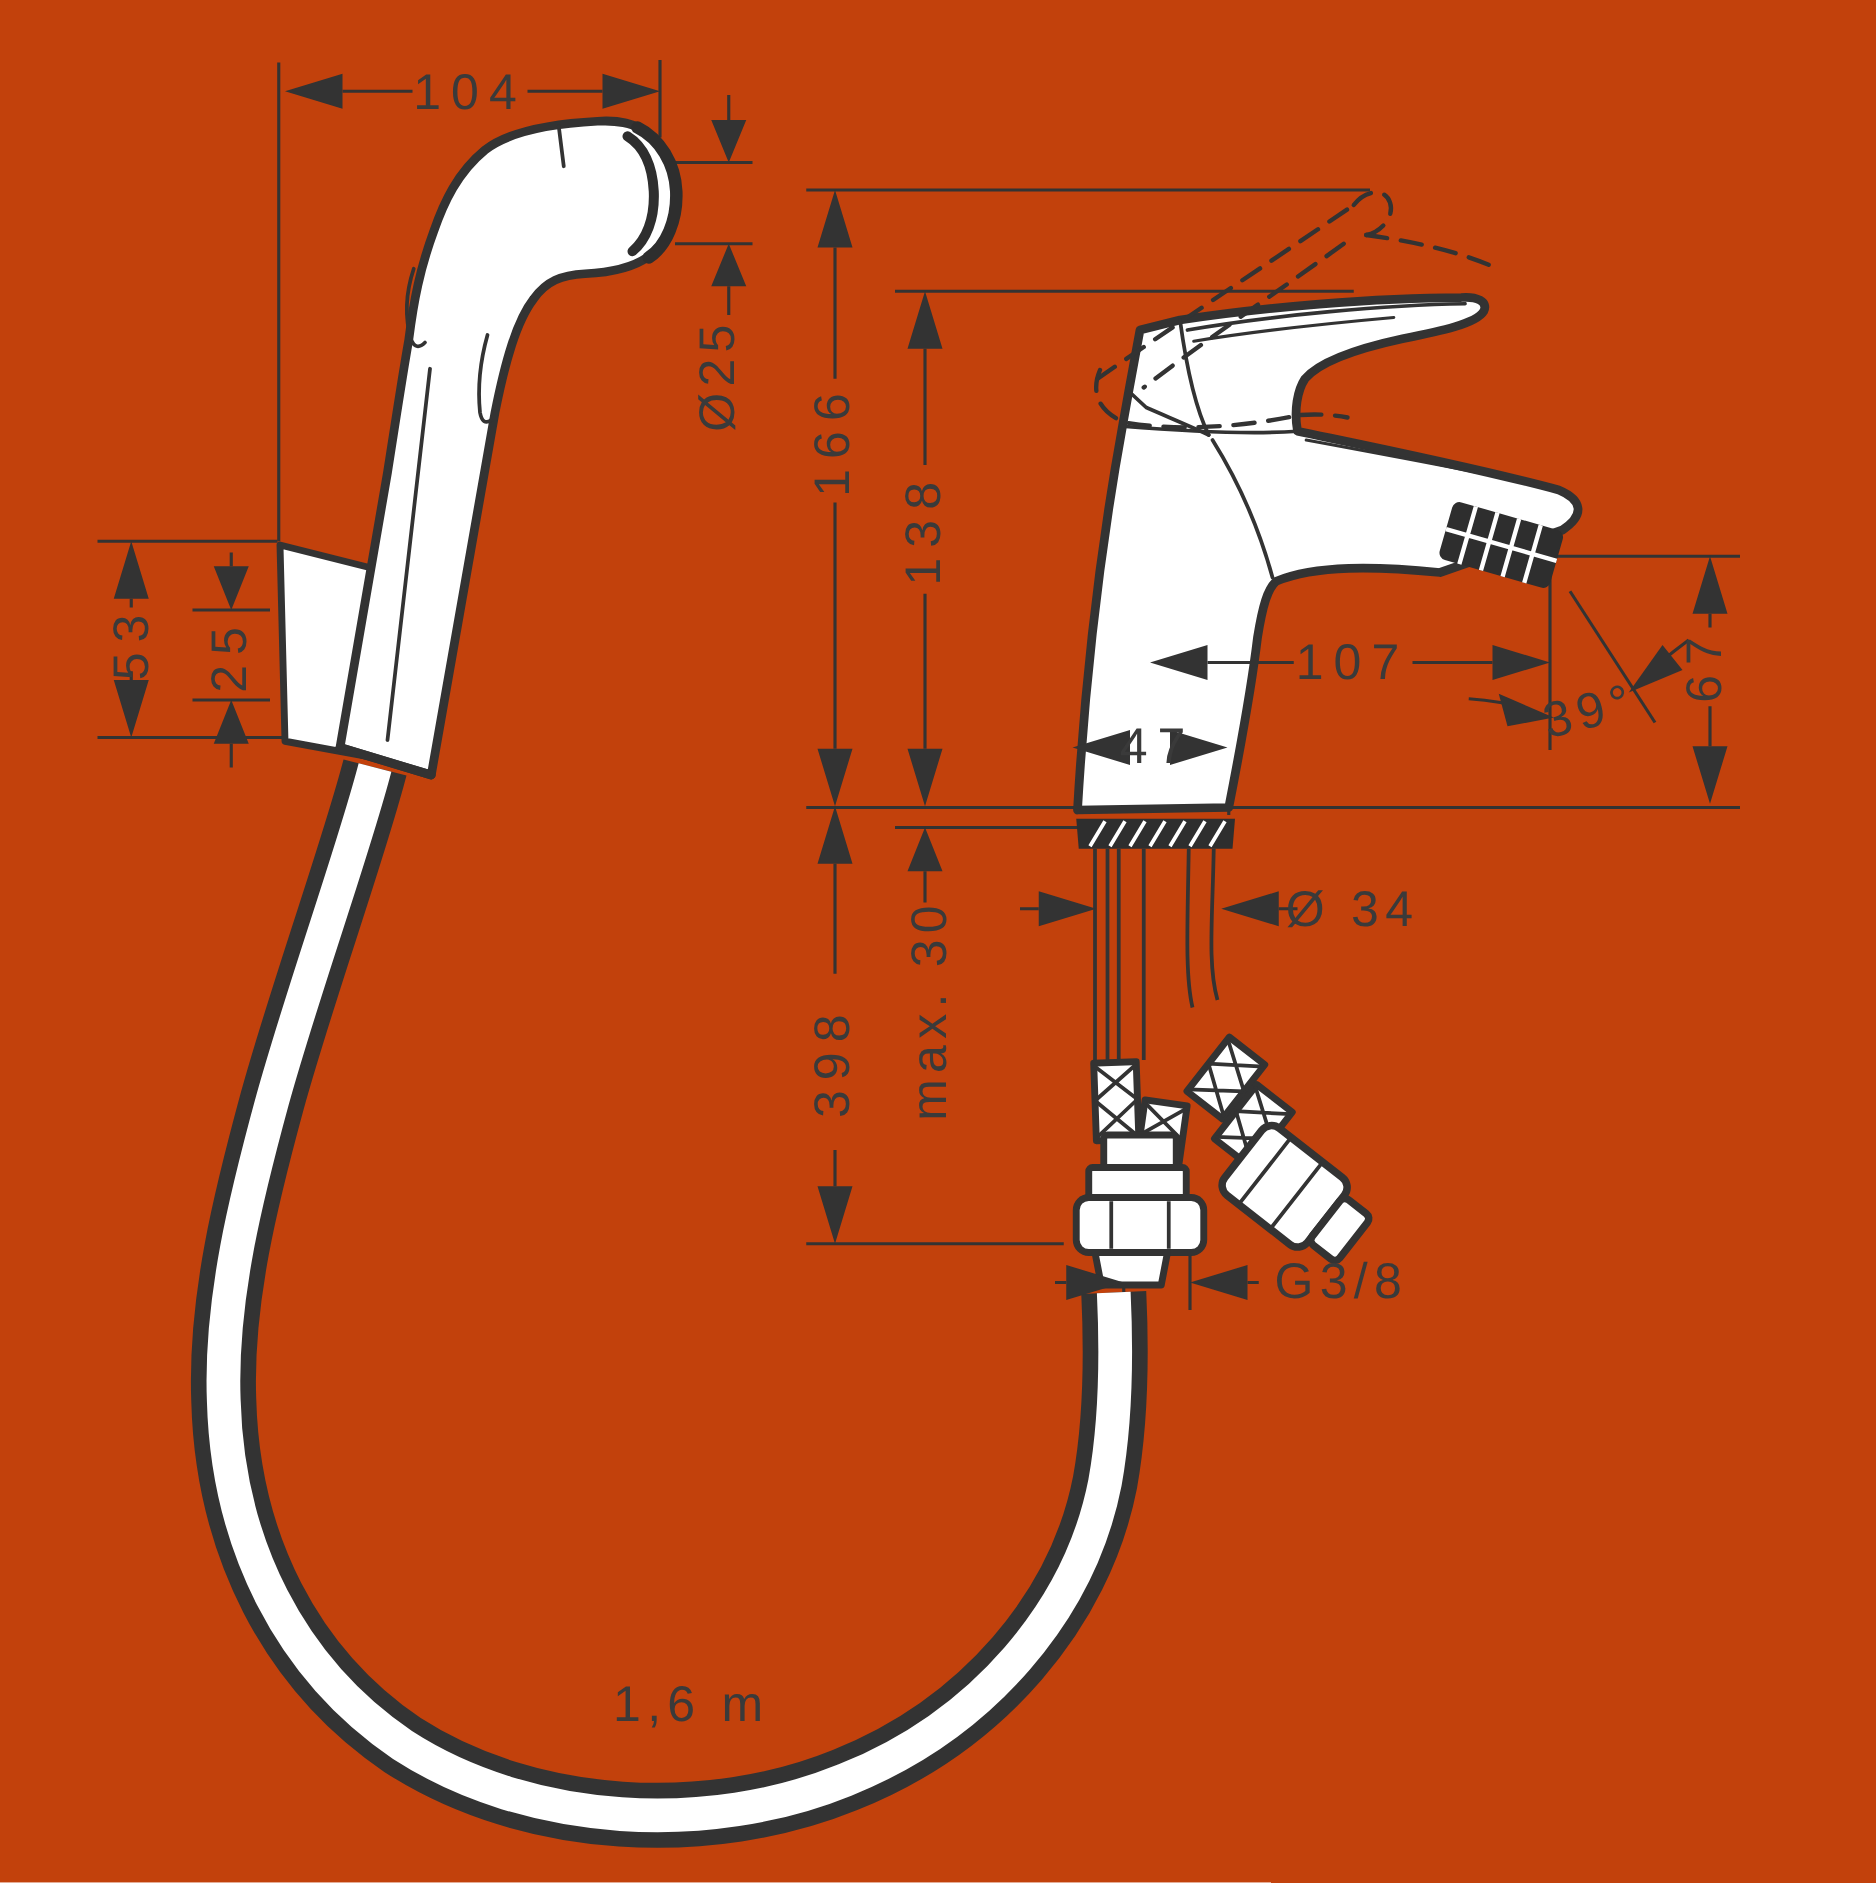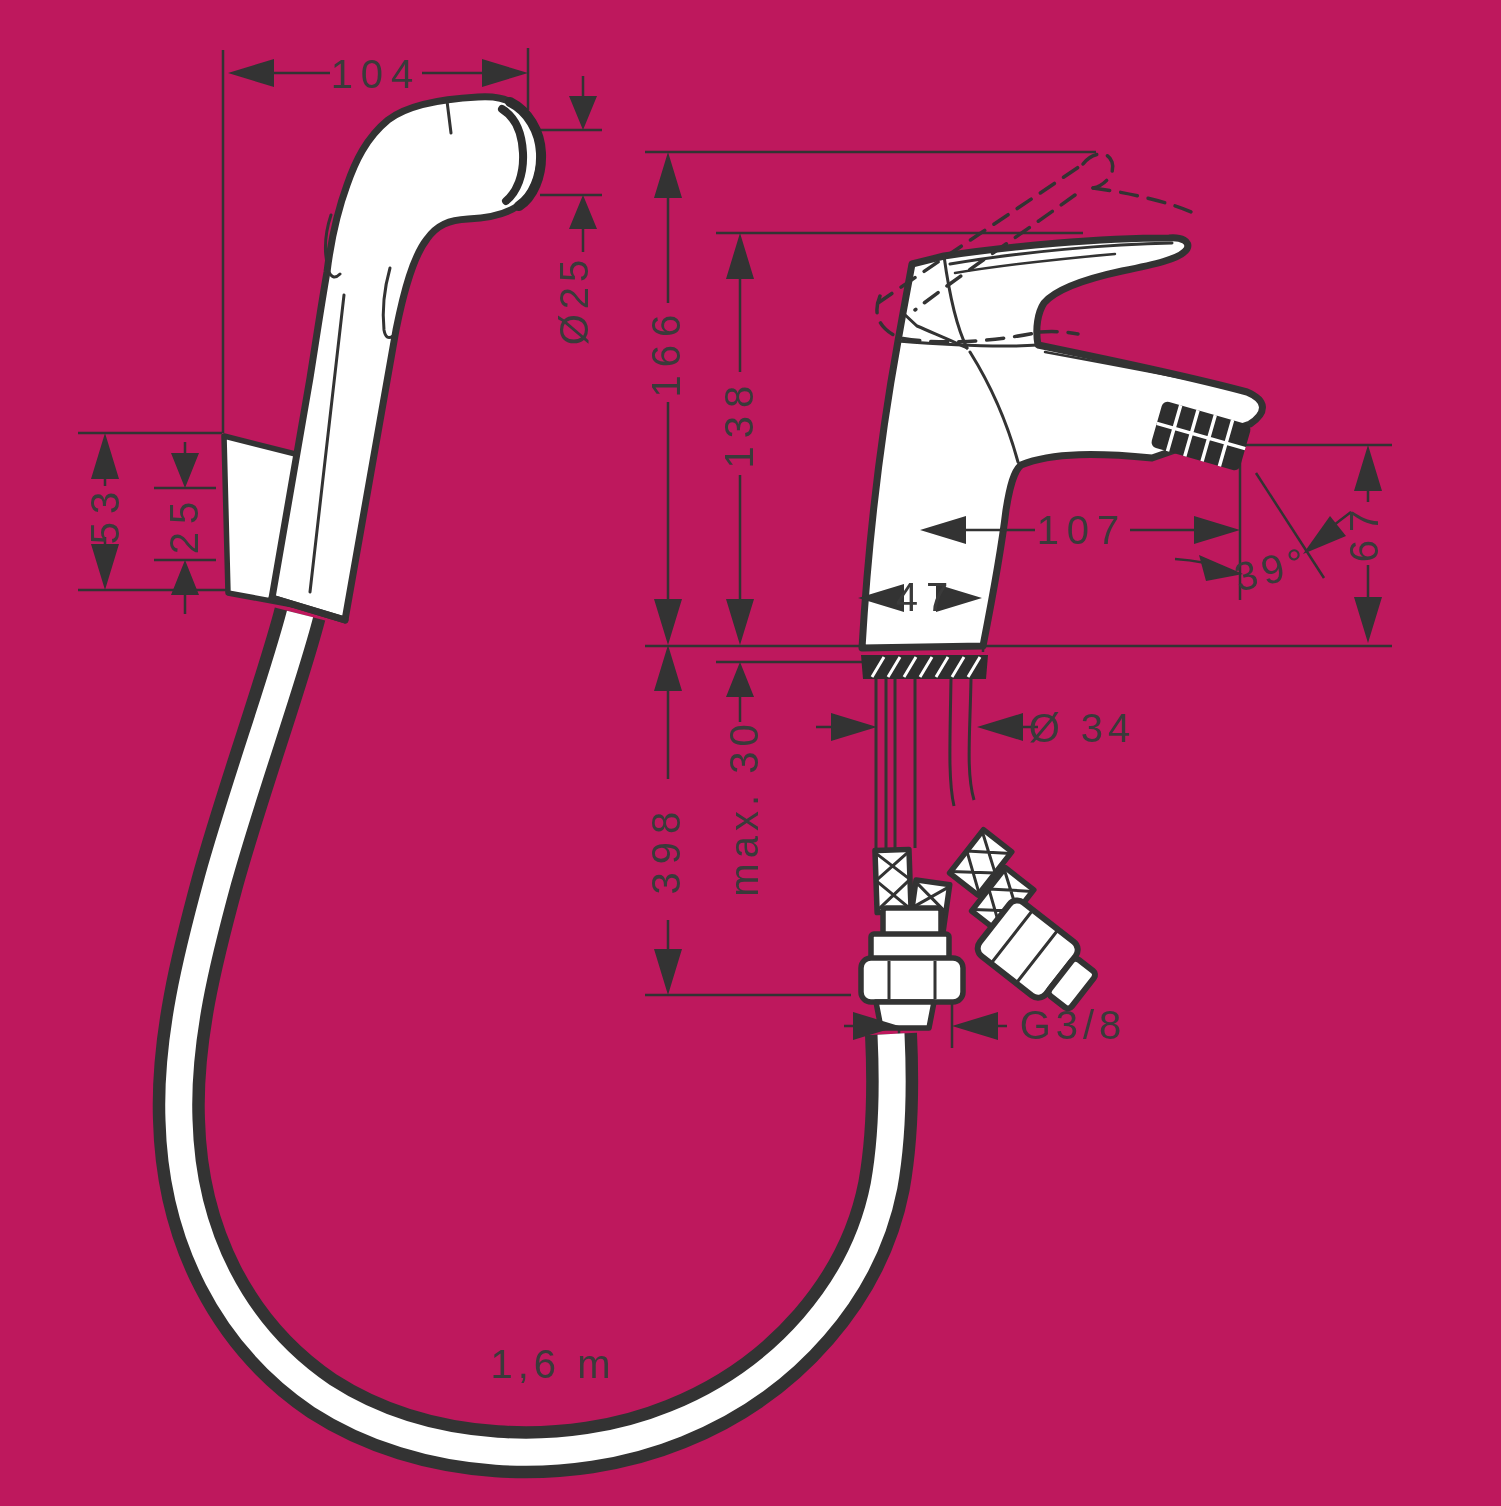--- a/index.html
+++ b/index.html
@@ -1,16 +1,16 @@
 <!DOCTYPE html>
 <html><head>
 <meta charset="utf-8">
 <style>
   html,body{margin:0;padding:0;background:#ffffff;}
-  .page{width:1501px;height:1506px;background:#be185d;position:relative;overflow:hidden;}
+  .page{width:1501px;height:1506px;background:#c2410c;position:relative;overflow:hidden;}
   svg{display:block;}
   .ln25{stroke:#333333;stroke-width:2.5;fill:none;}
   .ln3{stroke:#333333;stroke-width:3;fill:none;}
   .arr{fill:#333333;stroke:none;}
   .fix{fill:#ffffff;stroke:#333333;stroke-width:7;stroke-linejoin:round;stroke-linecap:round;}
   .fix55{fill:#ffffff;stroke:#333333;stroke-width:5.5;stroke-linejoin:round;}
   .inner{stroke:#333333;stroke-width:3;fill:none;stroke-linecap:round;}
   .inner25{stroke:#333333;stroke-width:2.5;fill:none;stroke-linecap:round;}
   .dark{fill:#2e2e2e;stroke:none;}
   .dash{stroke:#333333;stroke-width:3.5;fill:none;stroke-dasharray:17 11;stroke-linecap:round;}

